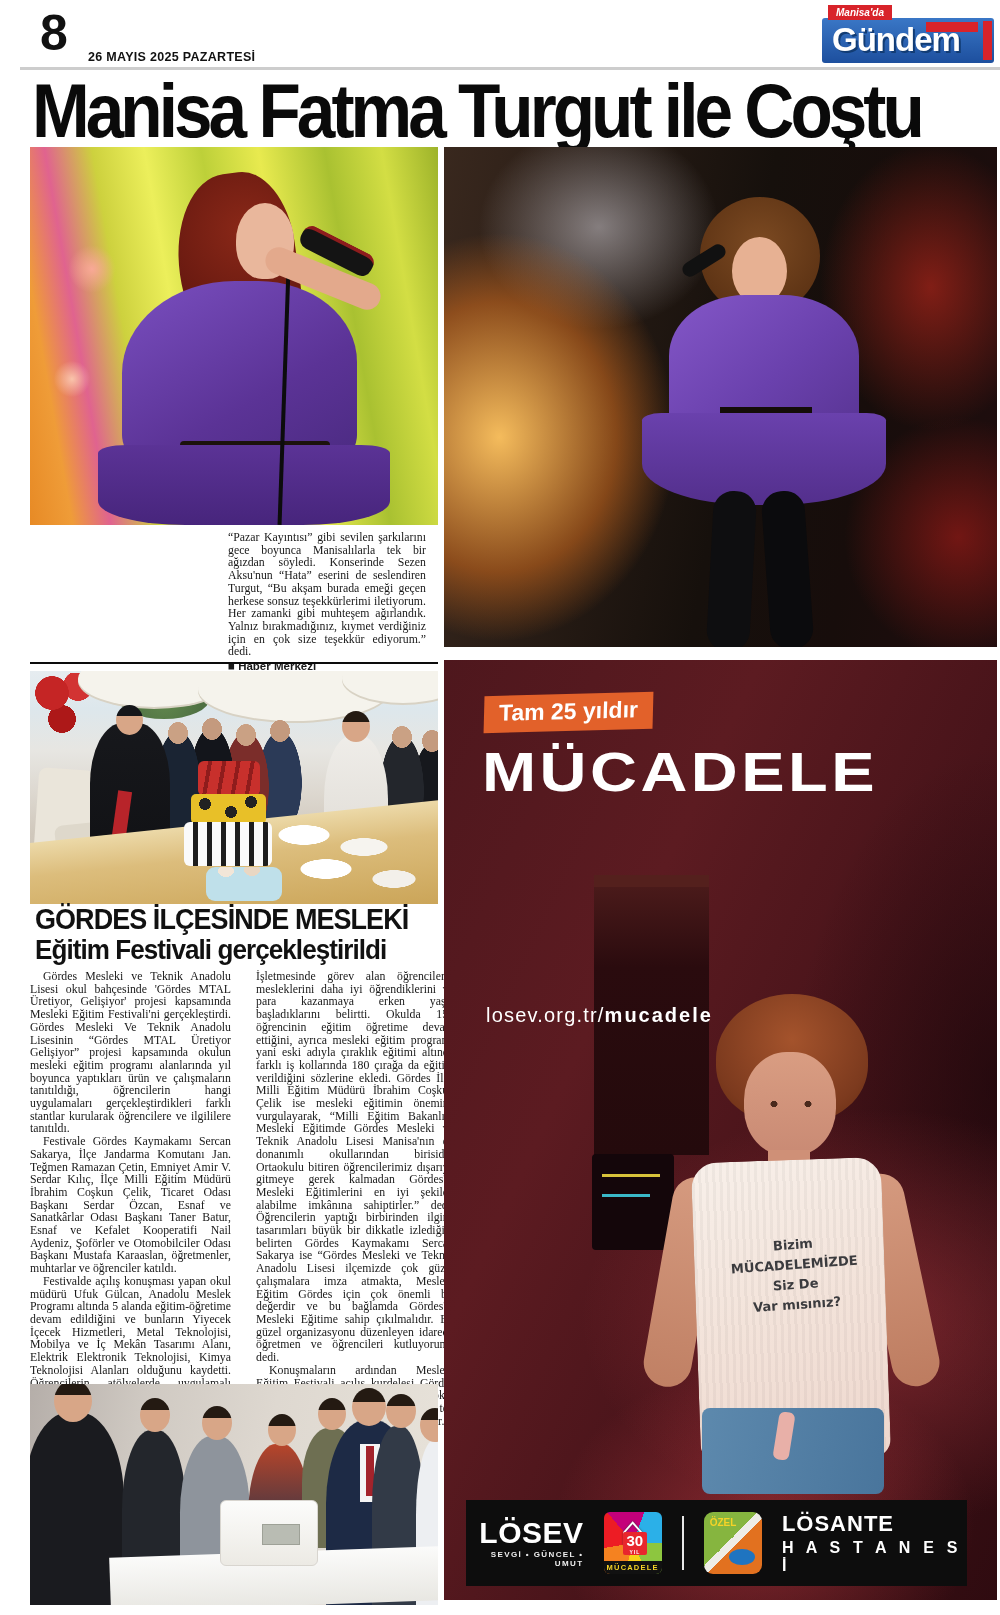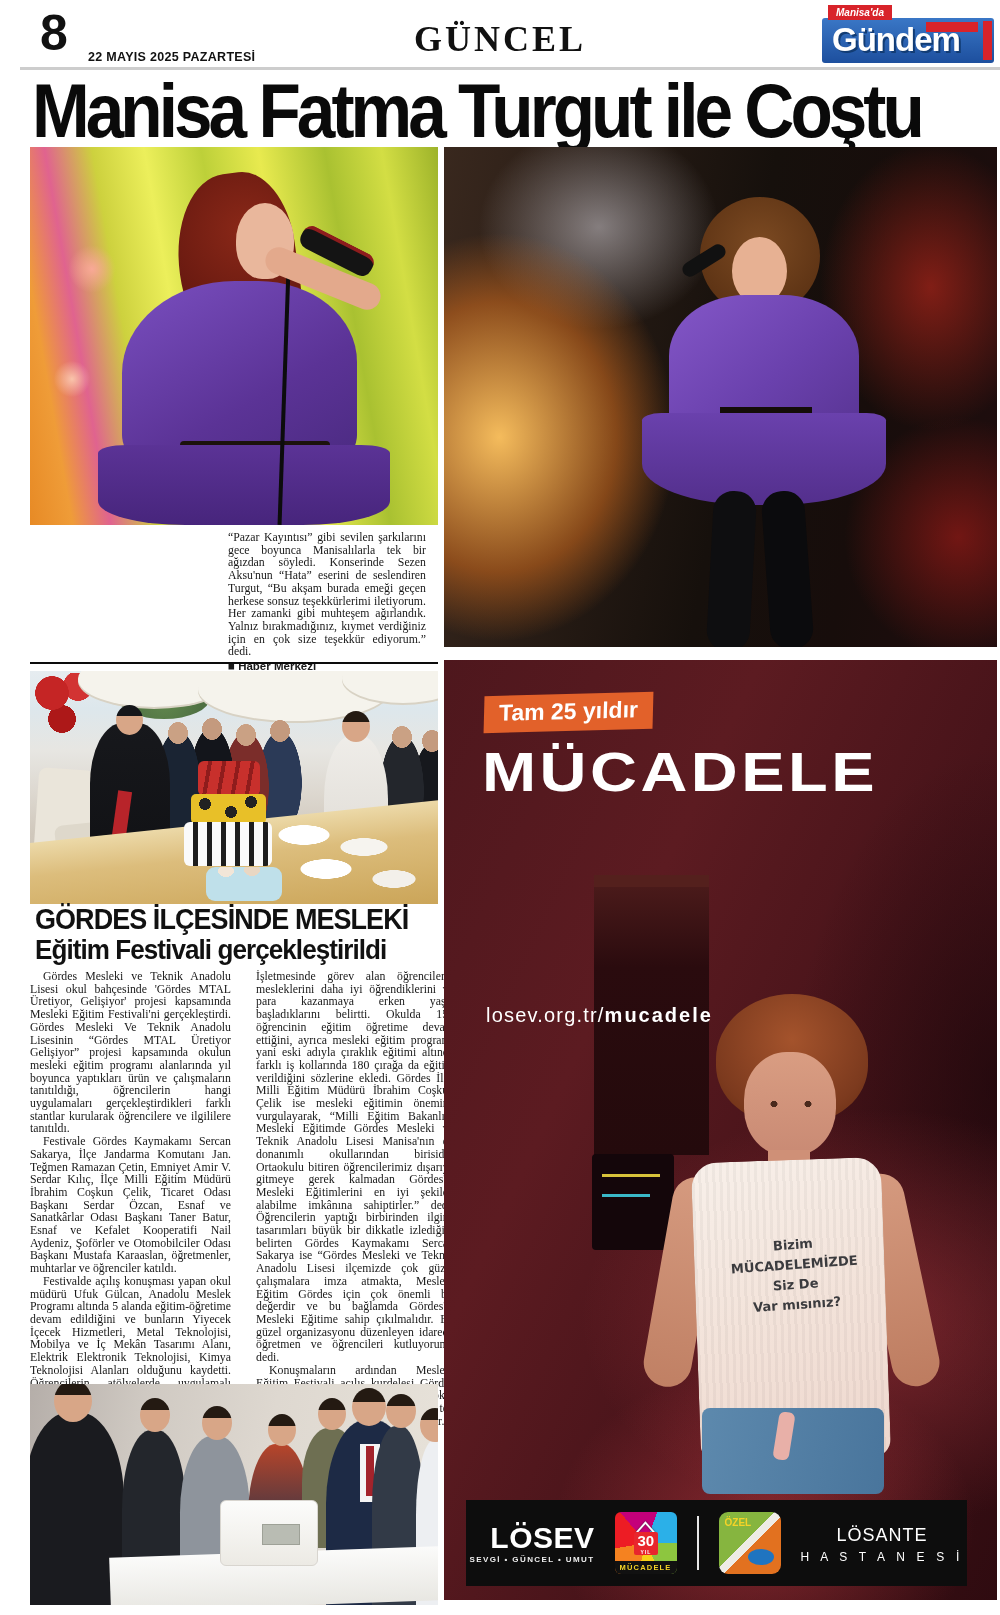--- a/index.html
+++ b/index.html
@@ -255,31 +255,30 @@
   .losev-yil{display:block;font-size:5px;line-height:6px;letter-spacing:1px;}
   .losev-strip{position:absolute;left:0;right:0;bottom:0;height:13px;background:#111;color:#f5d327;
                font-size:7.5px;letter-spacing:1.2px;text-align:center;line-height:13px;font-weight:700;}
   .bar-divider{width:2px;height:54px;background:#fff;opacity:.9;}
   .ozel-logo{position:relative;width:62px;height:62px;border-radius:9px;overflow:hidden;
       background:linear-gradient(135deg,#86b53f 0 45%,#eeece6 45% 54%,#e2711f 54% 100%);}
   .ozel-label{position:absolute;top:5px;left:6px;color:#f5d327;font-size:10px;font-weight:800;}
   .ozel-dot{position:absolute;right:7px;bottom:9px;width:26px;height:16px;background:#1f74c0;
             border-radius:50%;}
   .losante-wrap{color:#fff;}
-  .losante-name{font-size:18px;font-weight:400;letter-spacing:1px;line-height:26px;text-align:center;}
-  .losante-sub{font-size:12px;font-weight:400;letter-spacing:4.2px;margin-top:2px;}
+  .losante-name{font-size:22px;font-weight:700;letter-spacing:1px;line-height:26px;}
+  .losante-sub{font-size:16px;font-weight:700;letter-spacing:4.2px;margin-top:2px;}
 </style>
 </head>
 <body>
 
 <div class="page">
 
   <div class="pagenum">8</div>
-  <div class="date">22 MAYIS 2025 PAZARTESİ</div>
-  <div class="section">GÜNCEL</div>
+  <div class="date">26 MAYIS 2025 PAZARTESİ</div>
   <div class="logo">
     <div class="logo-blue"></div>
     <div class="logo-name">Gündem</div>
     <div class="logo-redtab">Manisa'da</div>
     <div class="logo-minibox"></div>
     <div class="logo-redstripe"></div>
   </div>
   <div class="hdr-rule"></div>
 
   <div class="headline">Manisa Fatma Turgut ile Coştu</div>

